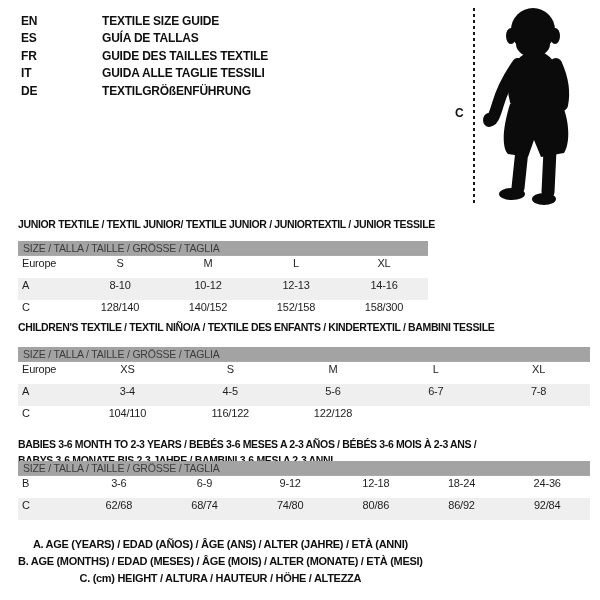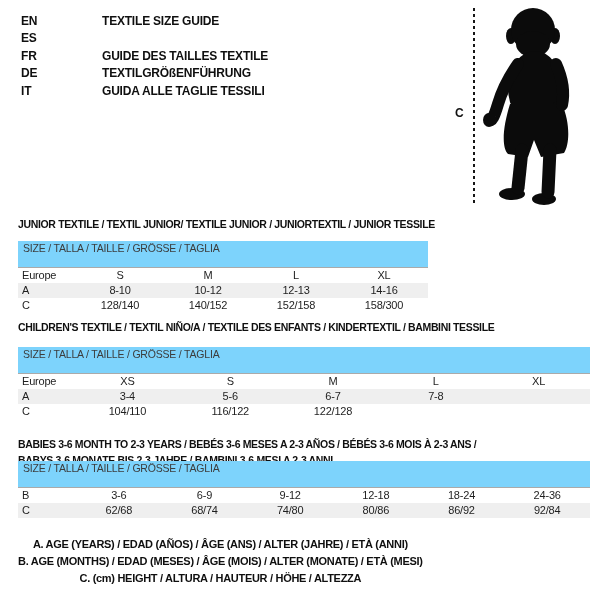--- a/index.html
+++ b/index.html
@@ -19,24 +19,24 @@
   .baby{position:absolute;left:478px;top:4px;}
 
   
   .sec-title{position:absolute;left:18px;font-size:10.5px;font-weight:bold;letter-spacing:-0.35px;
     line-height:16px;color:#0f0f0f;white-space:nowrap;}
   #title0{top:216px;} #title1{top:319px;} #title2{top:436px;}
 
   .tbl{position:absolute;left:18px;}
   #tbl0{top:241px;width:410px;} #tbl1{top:347px;width:572px;} #tbl2{top:461px;width:572px;}
 
-  .size-bar{height:27px;line-height:15px;background:#7dd3fc;border-bottom:1px solid #aaaaaa;
+  .size-bar{height:15px;line-height:15px;background:#a3a3a3;border-bottom:1px solid #aaaaaa;
     box-sizing:border-box;font-size:10.5px;color:#3c3c3c;padding-left:5px;letter-spacing:-0.2px;
     white-space:nowrap;overflow:hidden;}
-  .trow{display:grid;height:15px;line-height:15px;font-size:11px;letter-spacing:-0.2px;color:#1e1e1e;}
+  .trow{display:grid;height:22px;line-height:15px;font-size:11px;letter-spacing:-0.2px;color:#1e1e1e;}
   .trow.shaded{background:#efefef;}
   .tlabel{text-align:left;padding-left:4px;}
   .tcell{text-align:center;}
 
   
   .footnotes{position:absolute;left:18px;top:536px;text-align:center;}
   .fn-line{font-size:11px;font-weight:bold;line-height:17.2px;letter-spacing:-0.3px;
     white-space:nowrap;color:#0f0f0f;}
 </style>
 </head>
@@ -44,32 +44,33 @@
 
 <div class="page">
 
   <div class="lang-list">
       <div class="lang-row">
         <span class="lang-code">EN</span>
         <span class="lang-label">TEXTILE SIZE GUIDE</span>
       </div>
       <div class="lang-row">
         <span class="lang-code">ES</span>
+        <span class="lang-label">GUÍA DE TALLAS</span>
       </div>
       <div class="lang-row">
         <span class="lang-code">FR</span>
         <span class="lang-label">GUIDE DES TAILLES TEXTILE</span>
       </div>
       <div class="lang-row">
+        <span class="lang-code">IT</span>
+        <span class="lang-label">GUIDA ALLE TAGLIE TESSILI</span>
+      </div>
+      <div class="lang-row">
         <span class="lang-code">DE</span>
         <span class="lang-label">TEXTILGRÖßENFÜHRUNG</span>
-      </div>
-      <div class="lang-row">
-        <span class="lang-code">IT</span>
-        <span class="lang-label">GUIDA ALLE TAGLIE TESSILI</span>
       </div>
     </div>
 
   <div class="height-line"></div>
   <div class="height-label">C</div>
 
   <svg class="baby" width="112" height="204" viewBox="0 0 112 204" xmlns="http://www.w3.org/2000/svg">
     <g fill="#0b0b0b" stroke="none">
       <ellipse cx="33" cy="32" rx="5" ry="8"></ellipse>
       <ellipse cx="77" cy="32" rx="5" ry="8"></ellipse>
@@ -130,20 +131,21 @@
           <div class="tlabel">Europe</div>
           <div class="tcell">XS</div>
           <div class="tcell">S</div>
           <div class="tcell">M</div>
           <div class="tcell">L</div>
           <div class="tcell">XL</div>
         </div>
         <div class="trow shaded" style="grid-template-columns: 58px repeat(5, 1fr);">
           <div class="tlabel">A</div>
           <div class="tcell">3-4</div>
+          <div class="tcell">4-5</div>
           <div class="tcell">5-6</div>
           <div class="tcell">6-7</div>
           <div class="tcell">7-8</div>
         </div>
         <div class="trow" style="grid-template-columns: 58px repeat(5, 1fr);">
           <div class="tlabel">C</div>
           <div class="tcell">104/110</div>
           <div class="tcell">116/122</div>
           <div class="tcell">122/128</div>
         </div>

